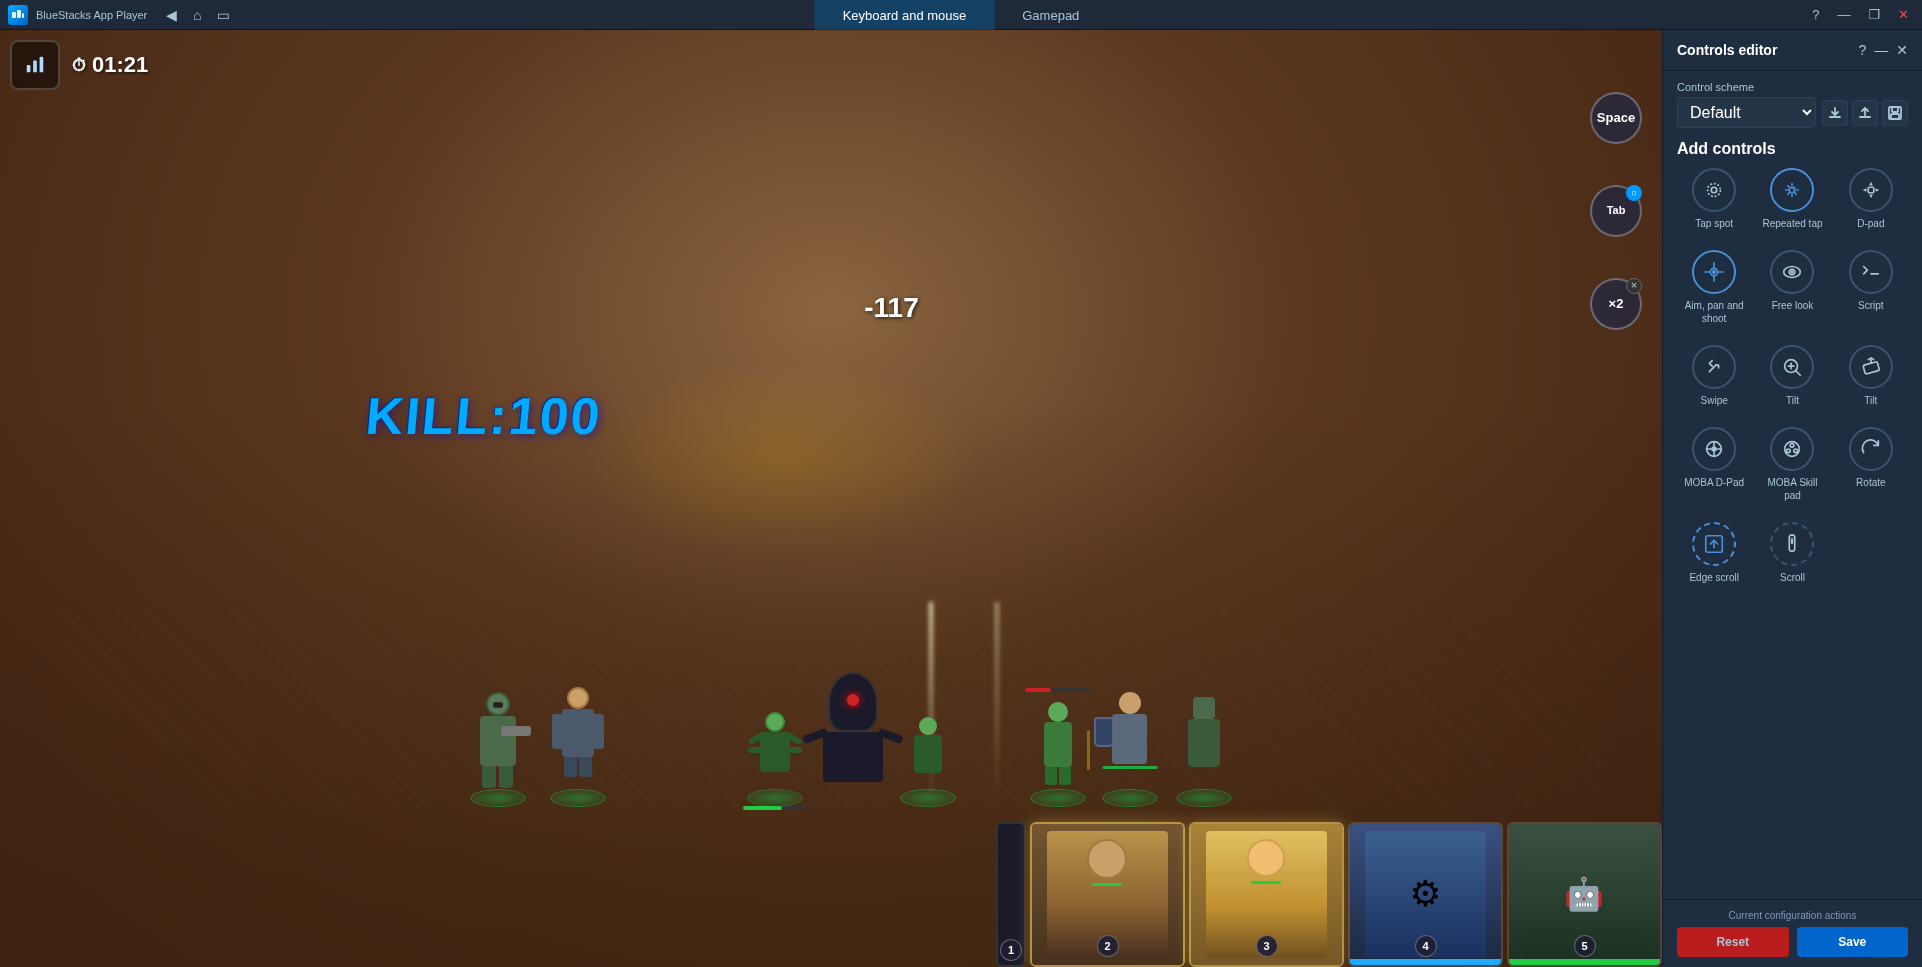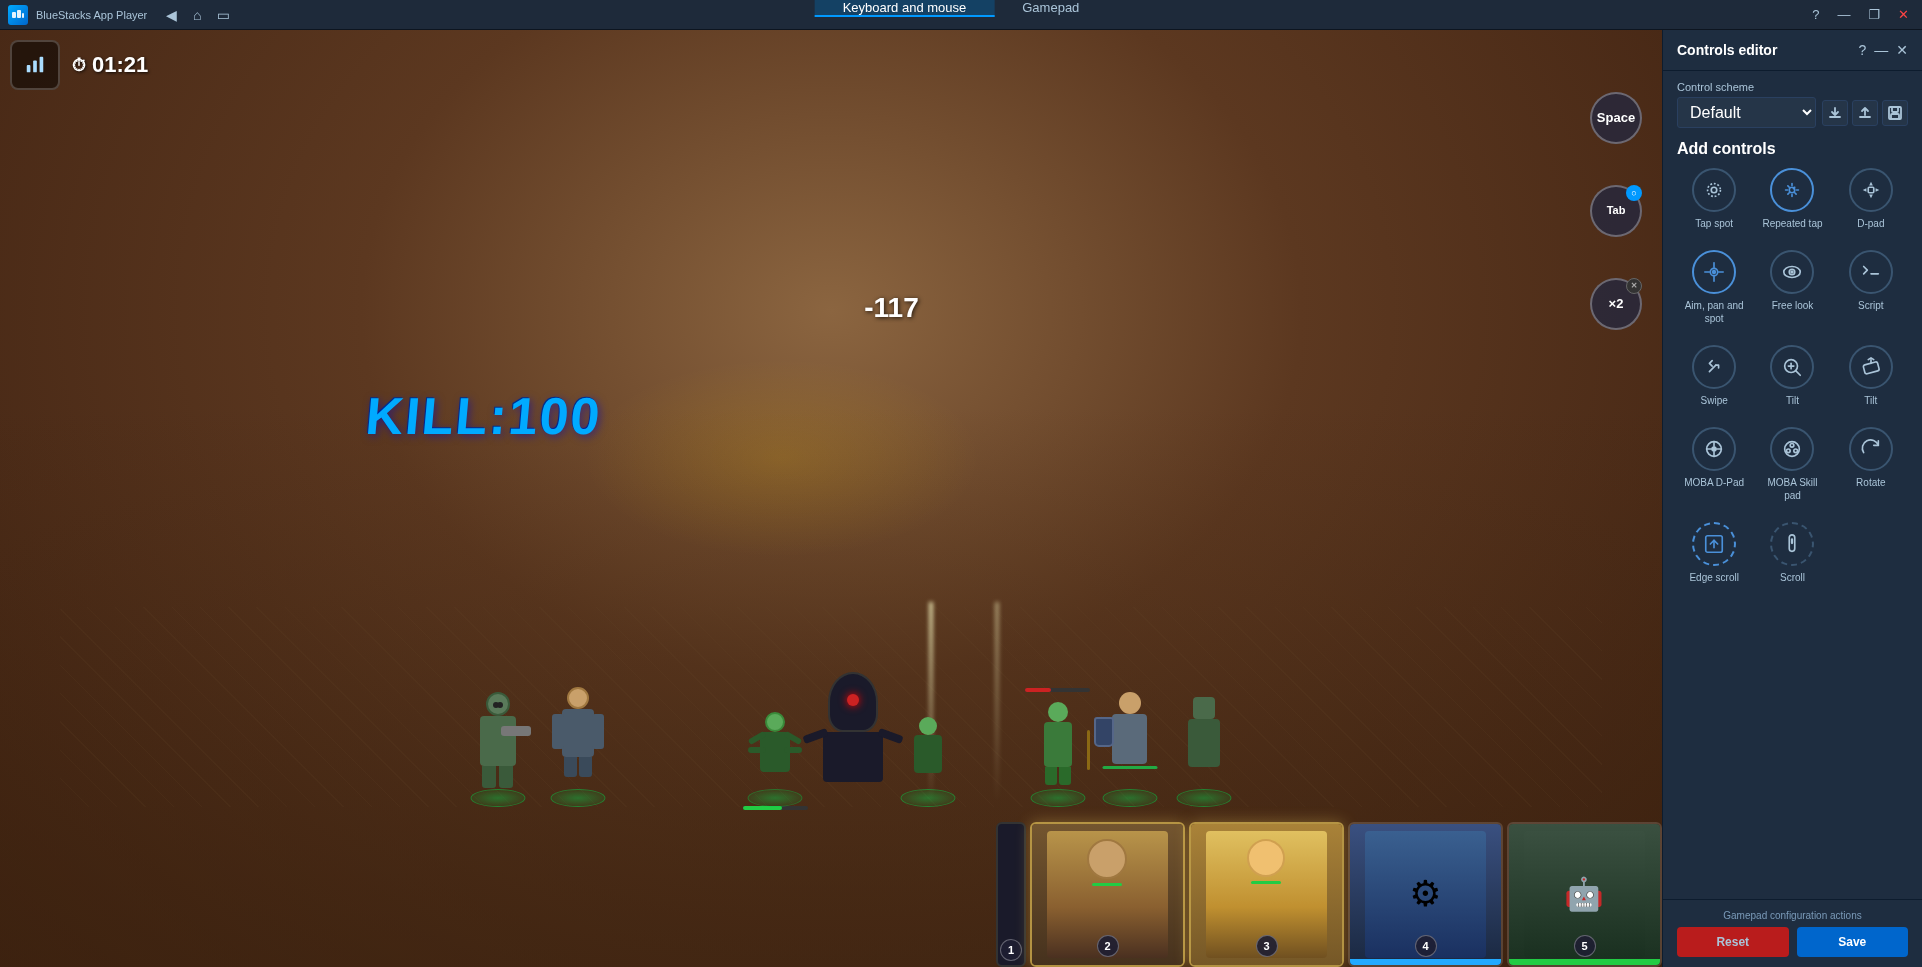--- a/index.html
+++ b/index.html
@@ -115,21 +115,21 @@
       display: flex;
       align-items: center;
       gap: 6px;
       color: white;
       font-size: 22px;
       font-weight: 600;
       text-shadow: 1px 1px 3px rgba(0,0,0,0.8);
     }
     .timer-icon { font-size: 18px; }
     .tab-item {
-      padding: 0 28px;
+      padding: 8px 28px;
       font-size: 13px;
       color: #aac4d8;
       cursor: pointer;
       border-bottom: 2px solid transparent;
     }
     .tab-item.active {
       background: rgba(0,120,200,0.3);
       color: white;
       border-bottom: 2px solid #0099ff;
     }
@@ -825,21 +825,21 @@
             <svg class="icon-svg" viewBox="0 0 24 24" stroke="currentColor" fill="none">
               <circle cx="12" cy="12" r="4"></circle>
               <line x1="12" y1="2" x2="12" y2="7" stroke-linecap="round"></line>
               <line x1="12" y1="17" x2="12" y2="22" stroke-linecap="round"></line>
               <line x1="2" y1="12" x2="7" y2="12" stroke-linecap="round"></line>
               <line x1="17" y1="12" x2="22" y2="12" stroke-linecap="round"></line>
               <circle cx="12" cy="12" r="1.5" fill="currentColor"></circle>
             </svg>
           </div>
           <span class="control-label">Aim, pan
-and spot</span>
+and shoot</span>
         </div>
 
         <div class="control-item">
           <div class="control-icon">
             <svg class="icon-svg" viewBox="0 0 24 24" stroke="currentColor" fill="none">
               <ellipse cx="12" cy="12" rx="9" ry="6"></ellipse>
               <circle cx="12" cy="12" r="3"></circle>
               <circle cx="12" cy="12" r="1" fill="currentColor"></circle>
             </svg>
           </div>
@@ -945,21 +945,21 @@
               <line x1="12" y1="7" x2="12" y2="11" stroke-linecap="round" stroke-width="2.5"></line>
             </svg>
           </div>
           <span class="control-label">Scroll</span>
         </div>
 
       </div>
     </div>
 
     <div class="controls-footer">
-      <span class="footer-label">Gamepad configuration actions</span>
+      <span class="footer-label">Current configuration actions</span>
       <div class="footer-buttons">
         <button class="footer-btn btn-reset">Reset</button>
         <button class="footer-btn btn-save">Save</button>
       </div>
     </div>
   </div>
 
 </div>
 
 </body></html>

